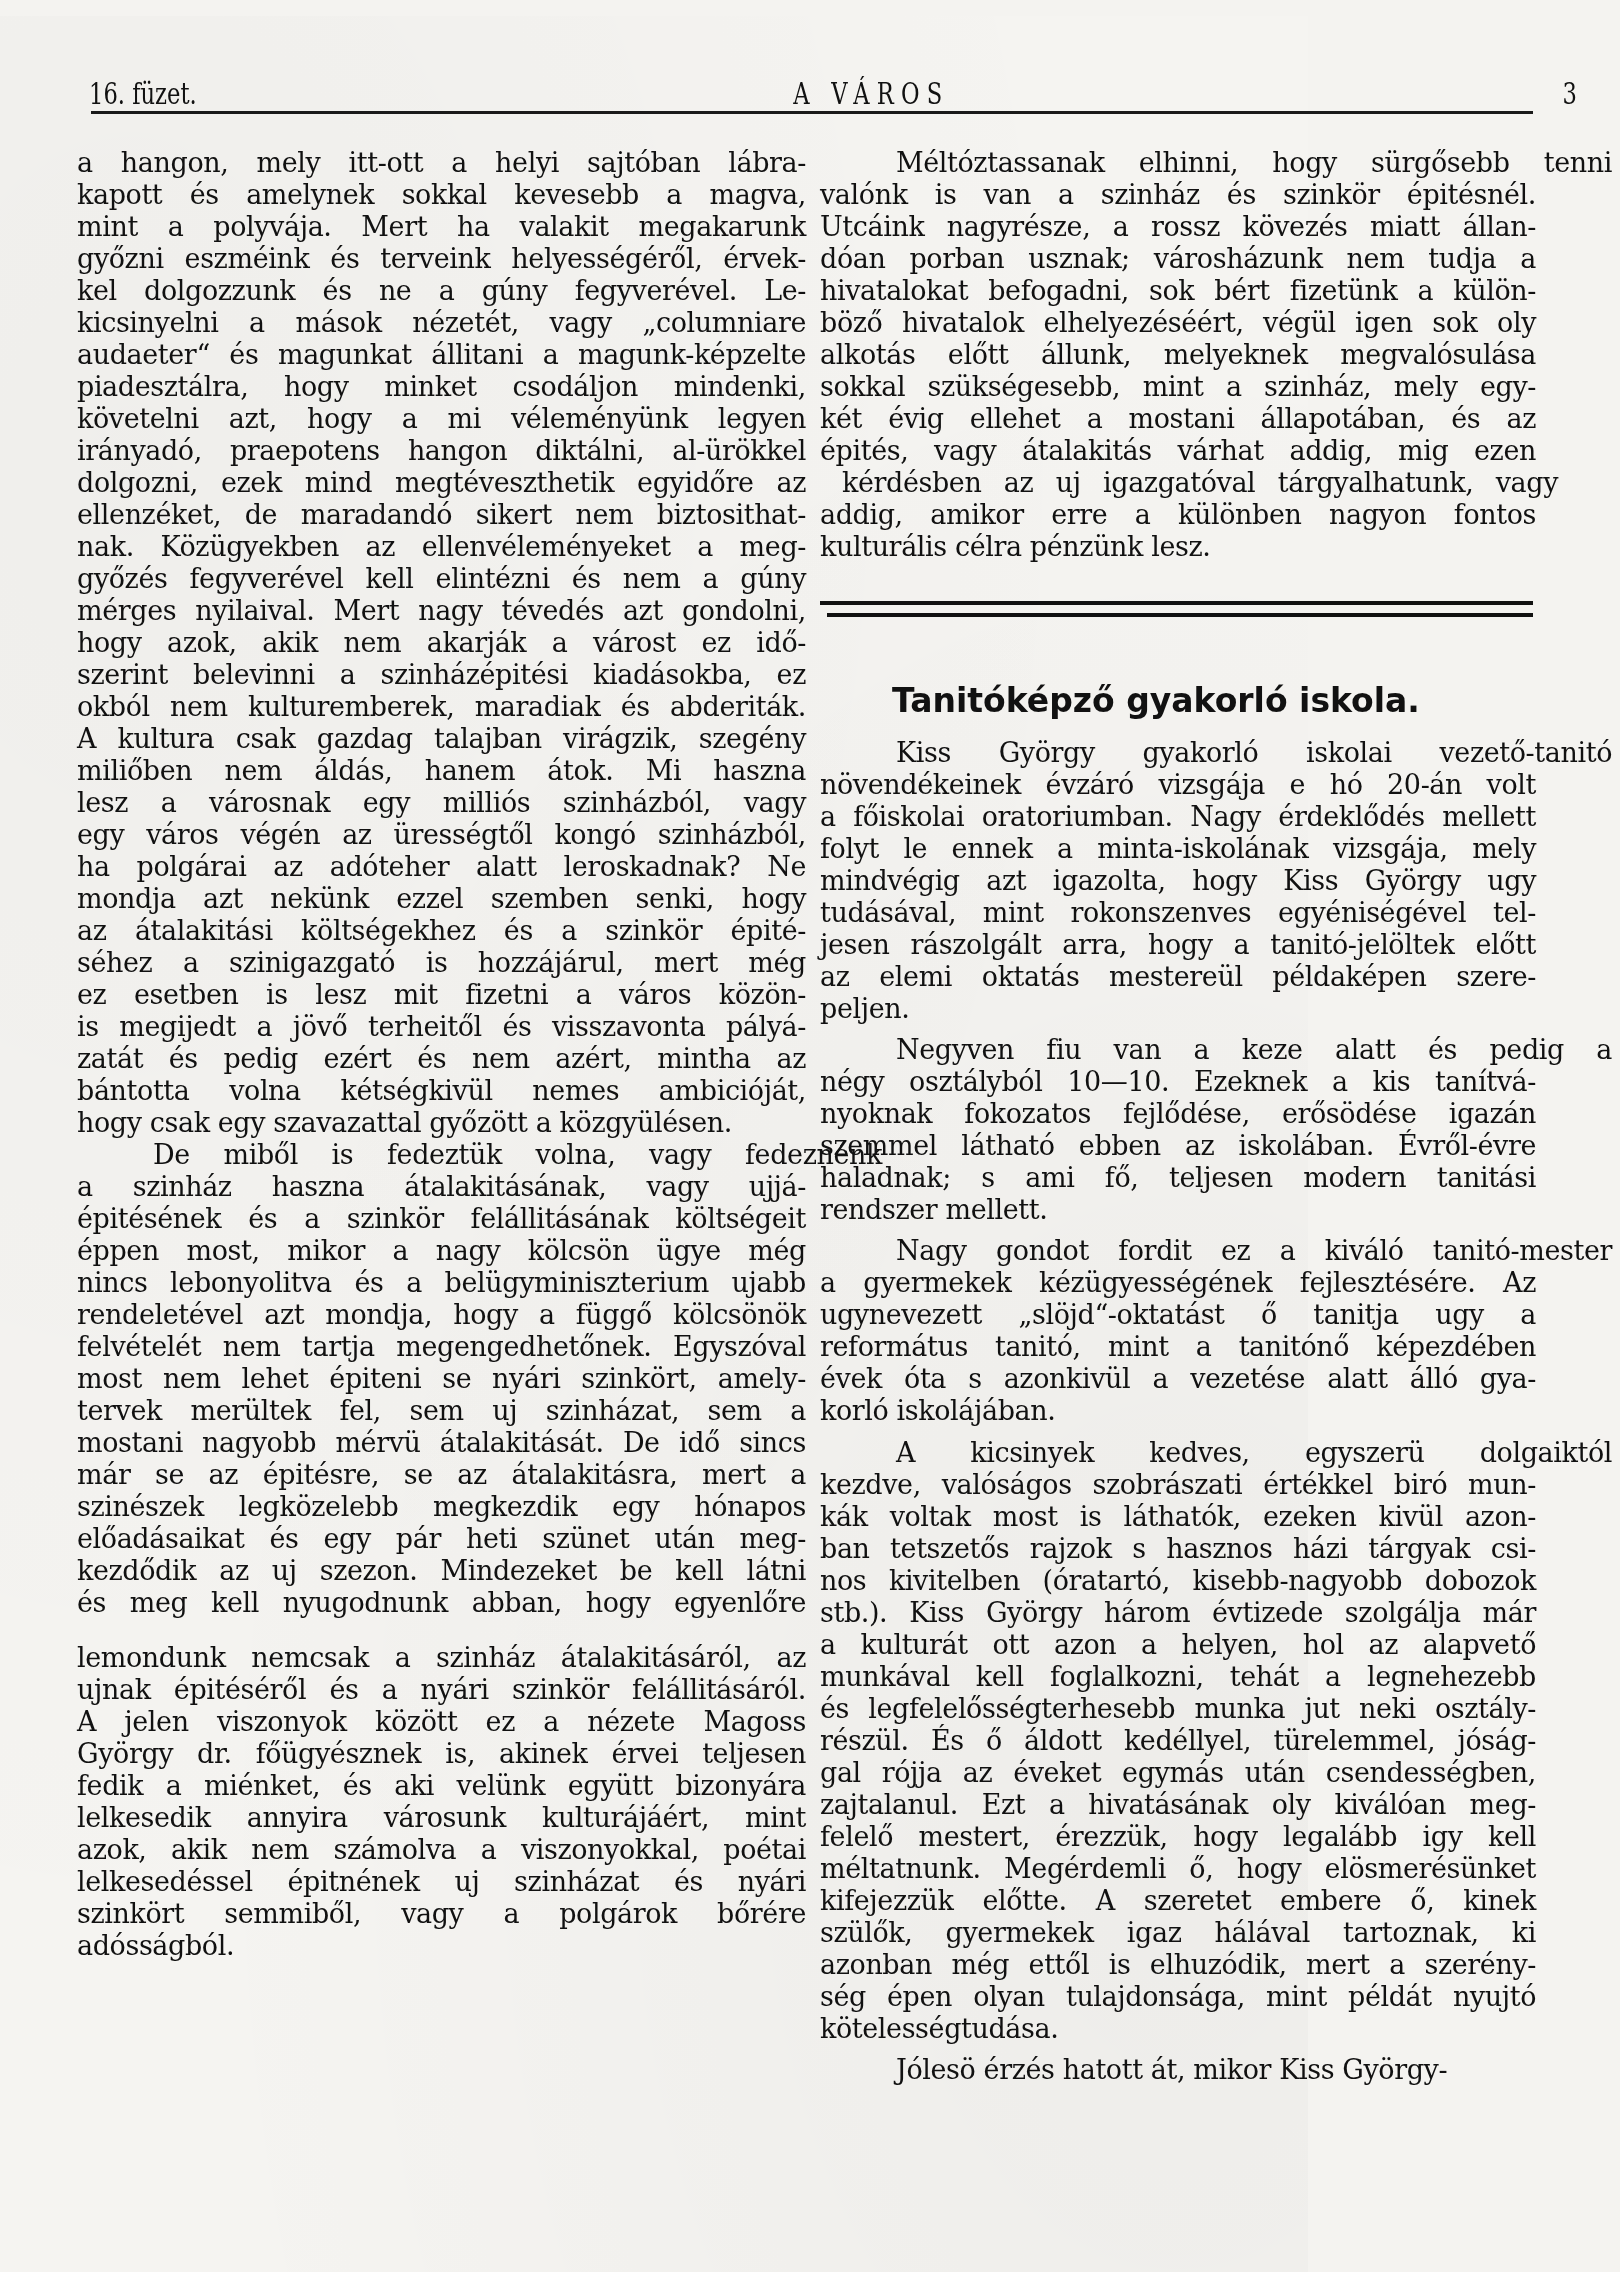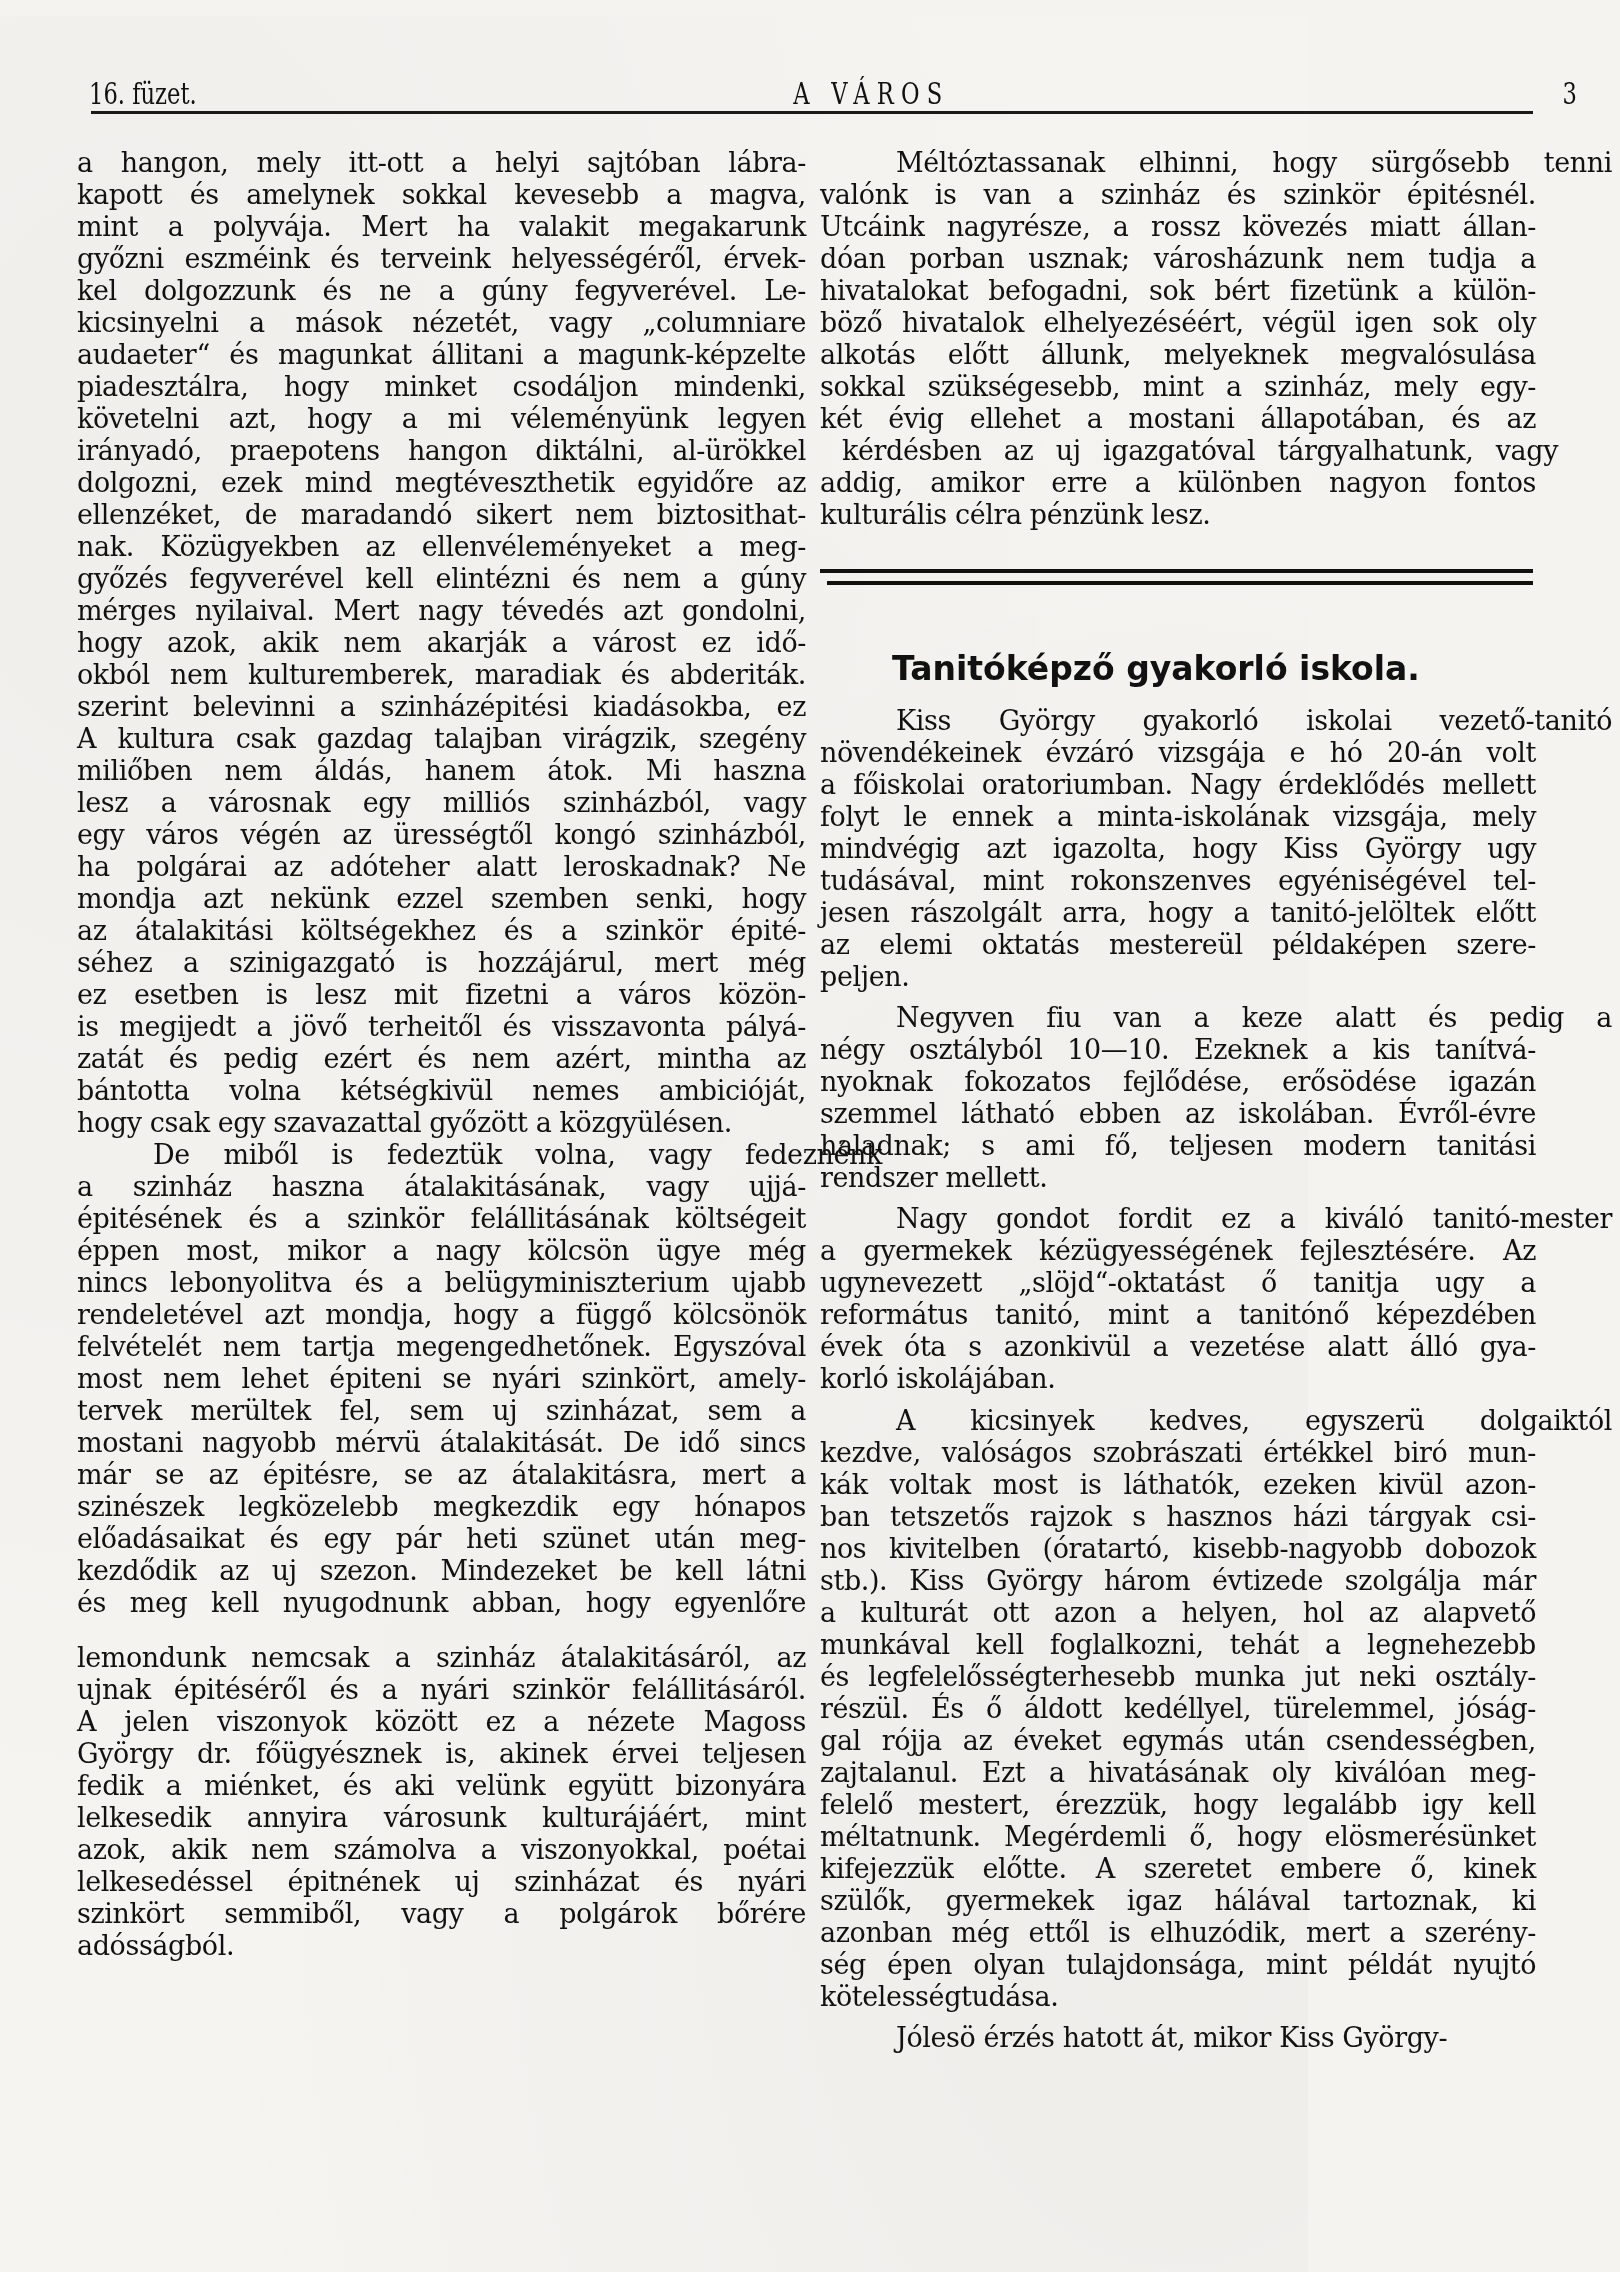--- a/index.html
+++ b/index.html
@@ -78,22 +78,22 @@
         <span class="line" style="display: block; width: 729px;">audaeter“ és magunkat állitani a magunk-képzelte</span>
         <span class="line" style="display: block; width: 729px;">piadesztálra, hogy minket csodáljon mindenki,</span>
         <span class="line" style="display: block; width: 729px;">követelni azt, hogy a mi véleményünk legyen</span>
         <span class="line" style="display: block; width: 729px;">irányadó, praepotens hangon diktálni, al-ürökkel</span>
         <span class="line" style="display: block; width: 729px;">dolgozni, ezek mind megtéveszthetik egyidőre az</span>
         <span class="line" style="display: block; width: 729px;">ellenzéket, de maradandó sikert nem biztosithat-</span>
         <span class="line" style="display: block; width: 729px;">nak. Közügyekben az ellenvéleményeket a meg-</span>
         <span class="line" style="display: block; width: 729px;">győzés fegyverével kell elintézni és nem a gúny</span>
         <span class="line" style="display: block; width: 729px;">mérges nyilaival. Mert nagy tévedés azt gondolni,</span>
         <span class="line" style="display: block; width: 729px;">hogy azok, akik nem akarják a várost ez idő-</span>
+        <span class="line" style="display: block; width: 729px;">szerint belevinni a szinházépitési kiadásokba, ez</span>
         <span class="line" style="display: block; width: 729px;">okból nem kulturemberek, maradiak és abderiták.</span>
-        <span class="line" style="display: block; width: 729px;">szerint belevinni a szinházépitési kiadásokba, ez</span>
         <span class="line" style="display: block; width: 729px;">A kultura csak gazdag talajban virágzik, szegény</span>
         <span class="line" style="display: block; width: 729px;">miliőben nem áldás, hanem átok. Mi haszna</span>
         <span class="line" style="display: block; width: 729px;">lesz a városnak egy milliós szinházból, vagy</span>
         <span class="line" style="display: block; width: 729px;">egy város végén az ürességtől kongó szinházból,</span>
         <span class="line" style="display: block; width: 729px;">ha polgárai az adóteher alatt leroskadnak? Ne</span>
         <span class="line" style="display: block; width: 729px;">mondja azt nekünk ezzel szemben senki, hogy</span>
         <span class="line" style="display: block; width: 729px;">az átalakitási költségekhez és a szinkör épité-</span>
         <span class="line" style="display: block; width: 729px;">séhez a szinigazgató is hozzájárul, mert még</span>
         <span class="line" style="display: block; width: 729px;">ez esetben is lesz mit fizetni a város közön-</span>
         <span class="line" style="display: block; width: 729px;">is megijedt a jövő terheitől és visszavonta pályá-</span>
@@ -134,20 +134,21 @@
     <div id="right-intro">
         <span class="line indent" style="display: block; width: 716px;">Méltóztassanak elhinni, hogy sürgősebb tenni</span>
         <span class="line" style="display: block; width: 716px;">valónk is van a szinház és szinkör épitésnél.</span>
         <span class="line" style="display: block; width: 716px;">Utcáink nagyrésze, a rossz kövezés miatt állan-</span>
         <span class="line" style="display: block; width: 716px;">dóan porban usznak; városházunk nem tudja a</span>
         <span class="line" style="display: block; width: 716px;">hivatalokat befogadni, sok bért fizetünk a külön-</span>
         <span class="line" style="display: block; width: 716px;">böző hivatalok elhelyezéséért, végül igen sok oly</span>
         <span class="line" style="display: block; width: 716px;">alkotás előtt állunk, melyeknek megvalósulása</span>
         <span class="line" style="display: block; width: 716px;">sokkal szükségesebb, mint a szinház, mely egy-</span>
         <span class="line" style="display: block; width: 716px;">két évig ellehet a mostani állapotában, és az</span>
+        <span class="line" style="display: block; width: 716px;">épités, vagy átalakitás várhat addig, mig ezen</span>
         <span class="line" style="display: block; width: 716px; margin-left: 22px;">kérdésben az uj igazgatóval tárgyalhatunk, vagy</span>
         <span class="line" style="display: block; width: 716px;">addig, amikor erre a különben nagyon fontos</span>
         <span class="line last" style="display: block;">kulturális célra pénzünk lesz.</span>
       </div>
     <div class="rule-block">
       <div class="r1"></div>
       <div class="r2"></div>
     </div>
     <div class="section-title">Tanitóképző gyakorló iskola.</div>
     <div id="right-section">

